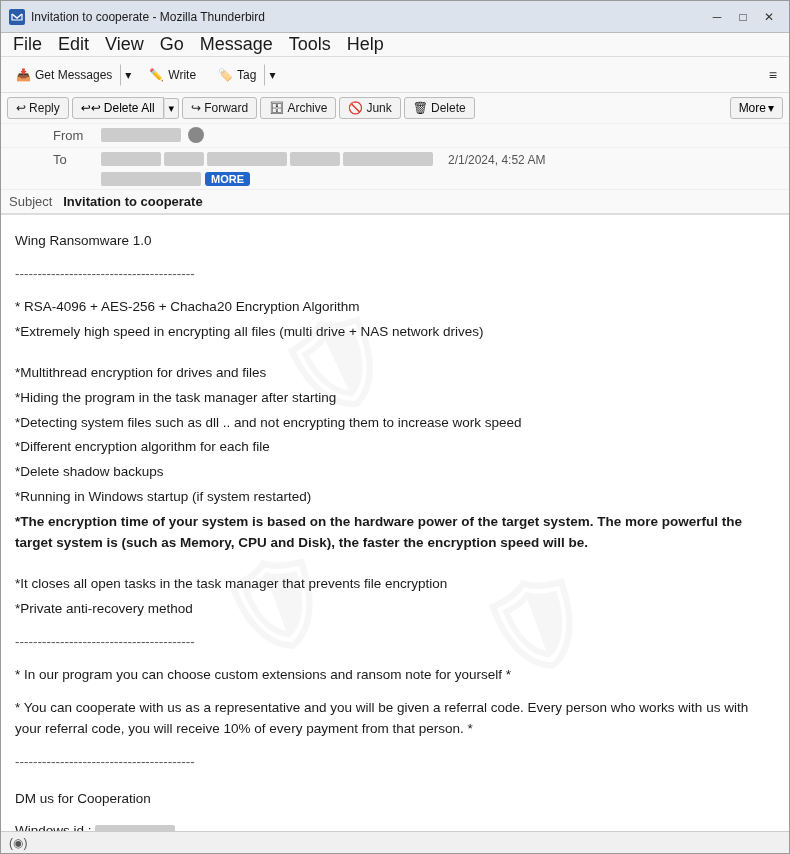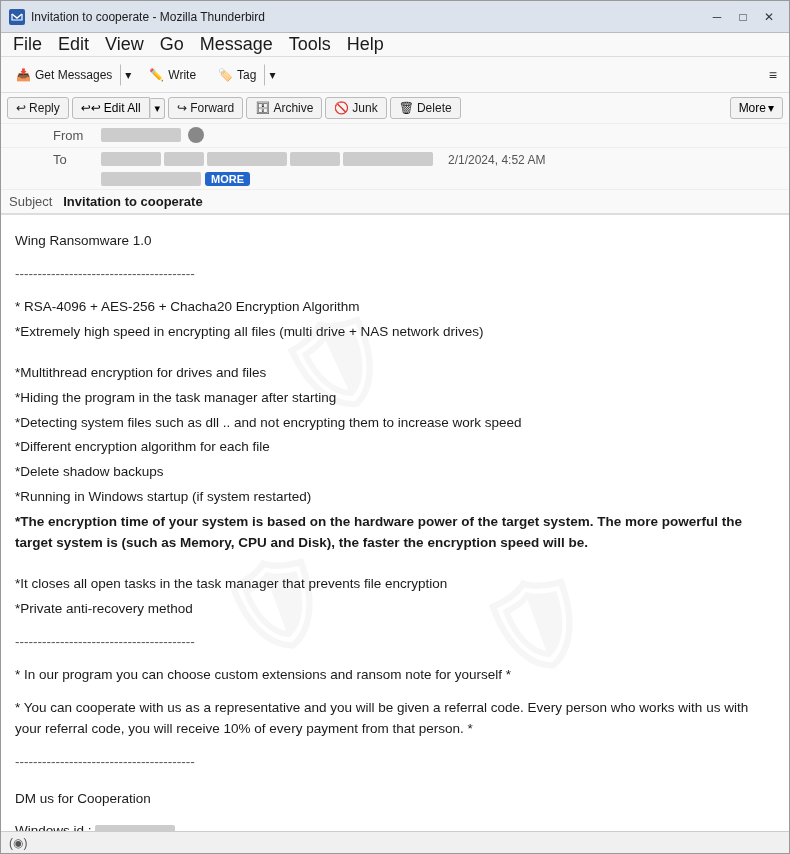--- a/index.html
+++ b/index.html
@@ -393,21 +393,21 @@
   <div class="email-header">
 
     <div class="action-bar">
       <button class="action-btn">
         <span>↩</span>
         <span>Reply</span>
       </button>
       <div class="action-btn-split">
         <button class="main">
           <span>↩↩</span>
-          <span>Edit All</span>
+          <span>Delete All</span>
         </button>
         <button class="arrow">▾</button>
       </div>
       <button class="action-btn">
         <span>↪</span>
         <span>Forward</span>
       </button>
       <button class="action-btn">
         <span>🗄</span>
         <span>Archive</span>

